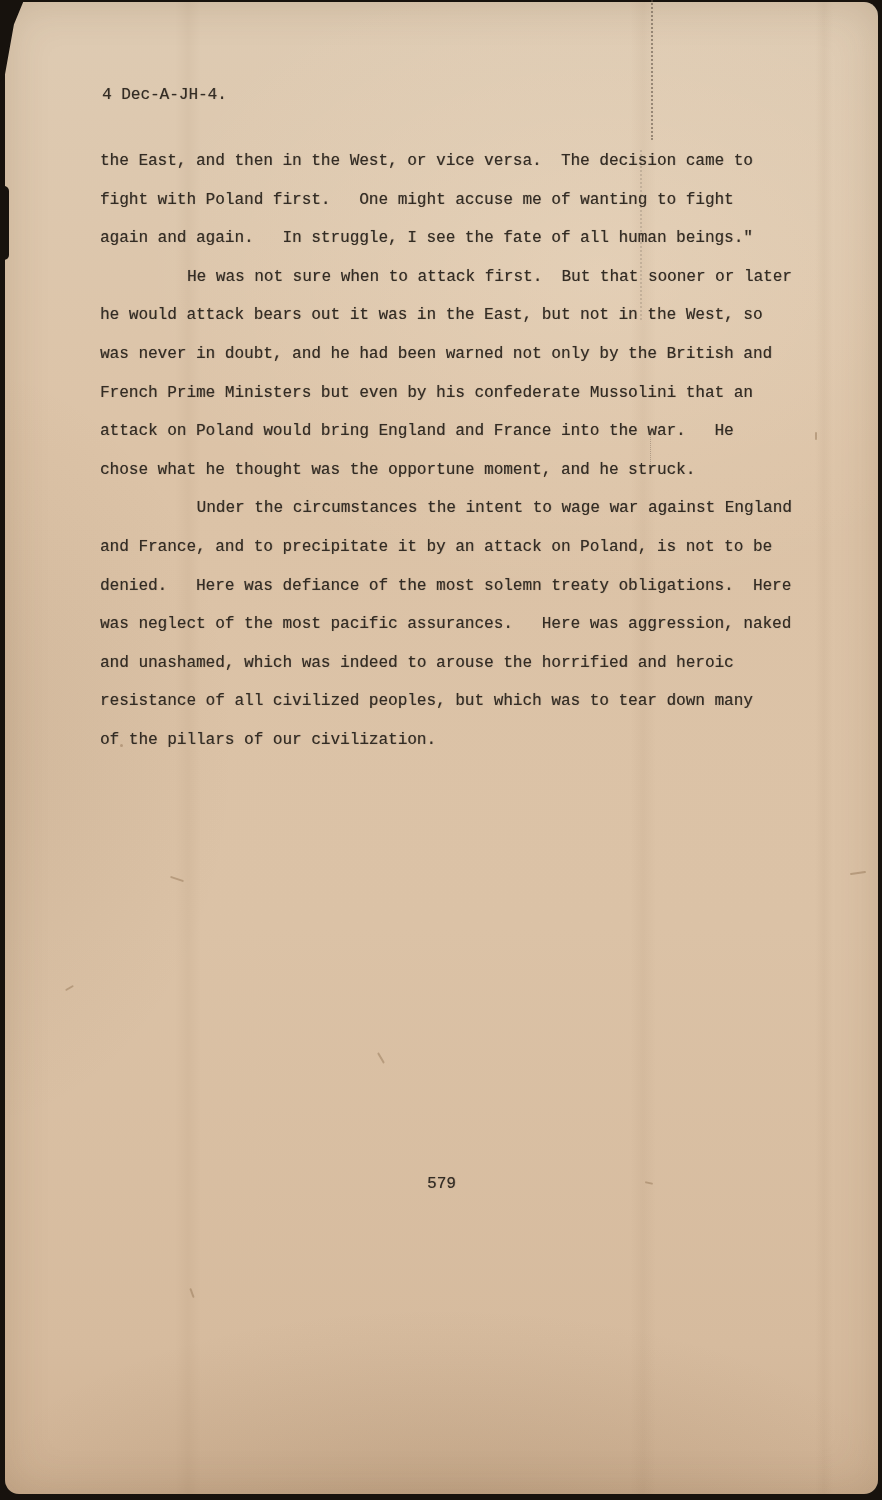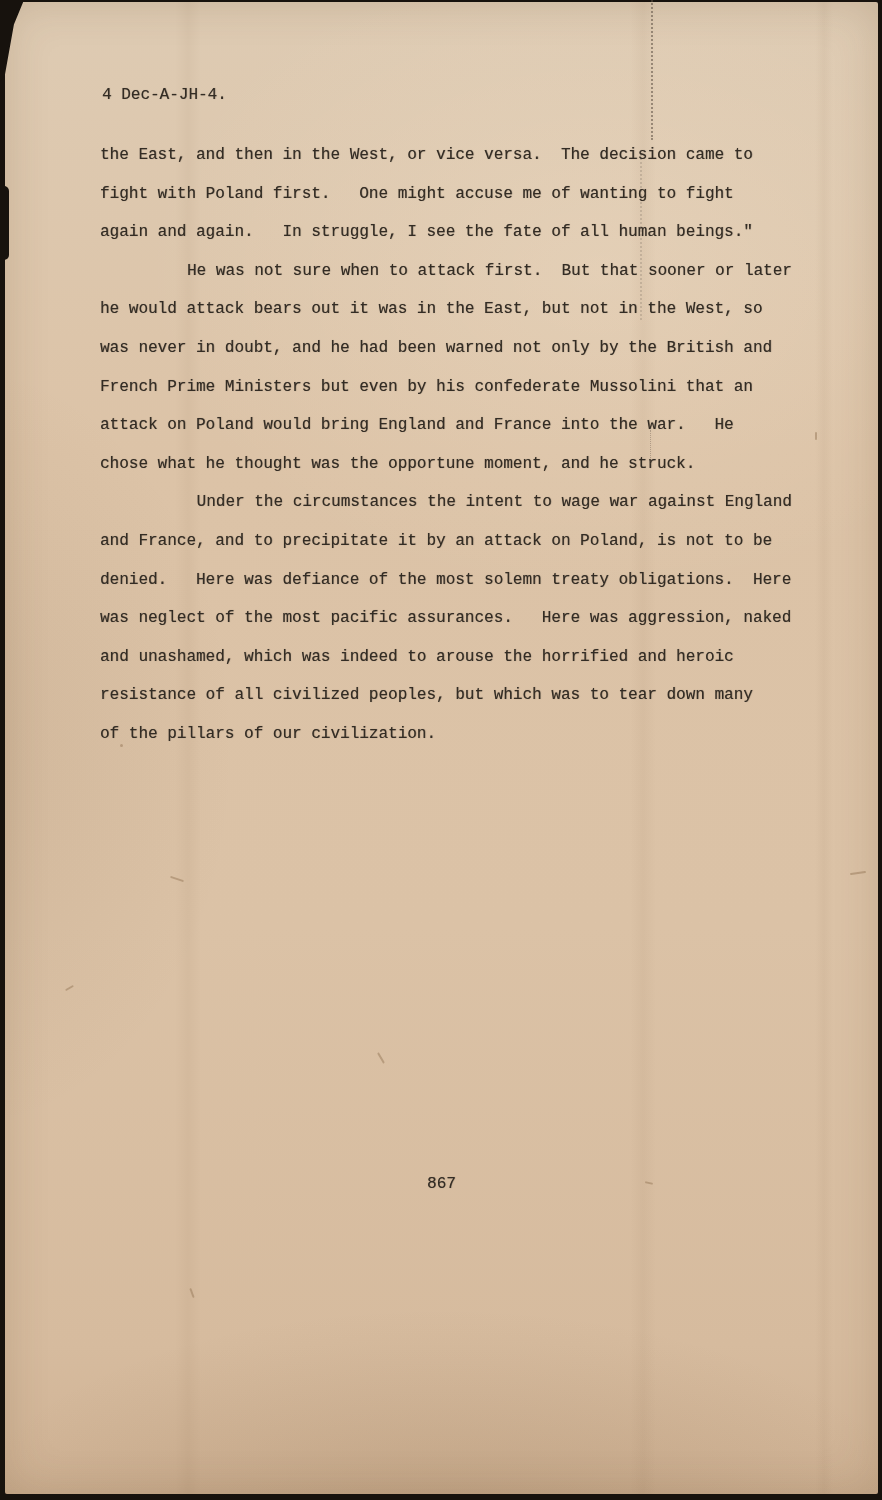--- a/index.html
+++ b/index.html
@@ -12,21 +12,21 @@
   }
   .paper{
     position:absolute;
     left:5px;top:2px;
     width:873px;height:1492px;
     background:
       radial-gradient(ellipse 700px 500px at 68% 18%, rgba(255,242,222,0.20), rgba(255,242,222,0) 65%),
       radial-gradient(ellipse 900px 420px at 50% 103%, rgba(96,64,32,0.14), rgba(96,64,32,0) 55%),
       radial-gradient(ellipse 500px 700px at -5% 50%, rgba(110,78,46,0.10), rgba(110,78,46,0) 55%),
       linear-gradient(180deg,#decbb3 0%, #dcc3a7 30%, #dbc2a6 62%, #d6bb9e 90%, #cfb294 100%);
-    border-radius:2px;
+    border-radius:14px;
     box-shadow:inset 0 0 45px rgba(90,60,30,0.18);
   }
   
   .streak{position:absolute;top:0;height:100%;width:26px;pointer-events:none;
     background:linear-gradient(90deg, rgba(120,90,60,0) 0%, rgba(120,90,60,0.06) 50%, rgba(120,90,60,0) 100%);}
   .streak.s1{left:170px;}
   .streak.s2{left:625px;}
   .streak.s3{left:810px;width:18px;}
   
   .corner-tear{
@@ -46,21 +46,21 @@
   .speck{position:absolute;background:rgba(150,120,88,0.5);border-radius:2px;pointer-events:none;}
   
   .content{position:absolute;left:0;top:0;width:100%;height:100%;color:var(--ink,#332c24);}
   .typed{
     font-size:16px;
     color:var(--ink,#332c24);
     text-shadow:0.4px 0.4px 0.7px rgba(51,44,36,0.55);
     white-space:pre;
   }
   .header-line{position:absolute;left:97px;top:82px;line-height:22px;}
-  .body-block{position:absolute;left:95px;top:134px;}
+  .body-block{position:absolute;left:95px;top:140px;}
   .text-line{line-height:38.6px;height:38.6px;}
   .text-line.indent{padding-left:87px;text-align:right;}
   .page-number{position:absolute;left:0;top:1170px;width:873px;text-align:center;line-height:24px;}
 </style>
 </head>
 <body>
 
 <div class="photo">
 
   <div class="paper">
@@ -73,21 +73,21 @@
     <div class="speck" style="left:115px;top:742px;width:3px;height:3px;"></div>
     <div class="speck" style="left:370px;top:1055px;width:12px;height:2px;transform:rotate(60deg);"></div>
     <div class="speck" style="left:182px;top:1290px;width:10px;height:2px;transform:rotate(70deg);"></div>
     <div class="speck" style="left:60px;top:985px;width:9px;height:2px;transform:rotate(-30deg);"></div>
     <div class="speck" style="left:640px;top:1180px;width:8px;height:2px;transform:rotate(12deg);"></div>
     <div class="speck" style="left:810px;top:430px;width:2px;height:8px;"></div>
 
     <div class="content">
       <div class="typed header-line">4 Dec-A-JH-4.</div>
       <div class="typed body-block"><div class="text-line">the East, and then in the West, or vice versa.  The decision came to</div><div class="text-line">fight with Poland first.   One might accuse me of wanting to fight</div><div class="text-line">again and again.   In struggle, I see the fate of all human beings."</div><div class="text-line indent">He was not sure when to attack first.  But that sooner or later</div><div class="text-line">he would attack bears out it was in the East, but not in the West, so</div><div class="text-line">was never in doubt, and he had been warned not only by the British and</div><div class="text-line">French Prime Ministers but even by his confederate Mussolini that an</div><div class="text-line">attack on Poland would bring England and France into the war.   He</div><div class="text-line">chose what he thought was the opportune moment, and he struck.</div><div class="text-line indent">Under the circumstances the intent to wage war against England</div><div class="text-line">and France, and to precipitate it by an attack on Poland, is not to be</div><div class="text-line">denied.   Here was defiance of the most solemn treaty obligations.  Here</div><div class="text-line">was neglect of the most pacific assurances.   Here was aggression, naked</div><div class="text-line">and unashamed, which was indeed to arouse the horrified and heroic</div><div class="text-line">resistance of all civilized peoples, but which was to tear down many</div><div class="text-line">of the pillars of our civilization.</div></div>
-      <div class="typed page-number">867</div>
+      <div class="typed page-number">579</div>
     </div>
   </div>
 
   <div class="corner-tear"></div>
   <div class="edge-bulge"></div>
   <div class="smudge m1"></div>
   <div class="smudge m2"></div>
   <div class="smudge m3"></div>
 </div>
 

